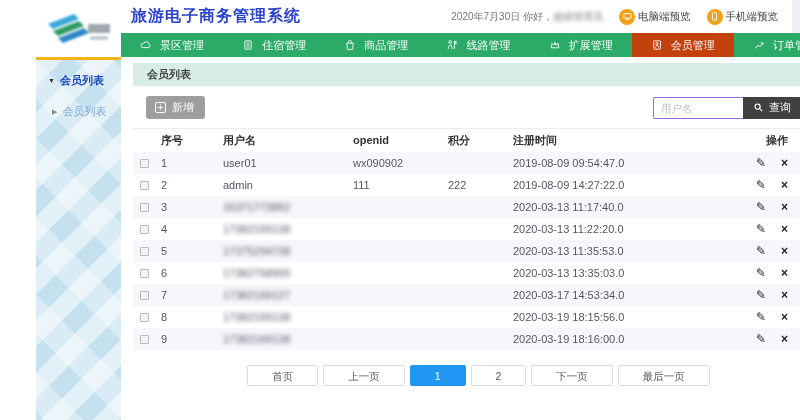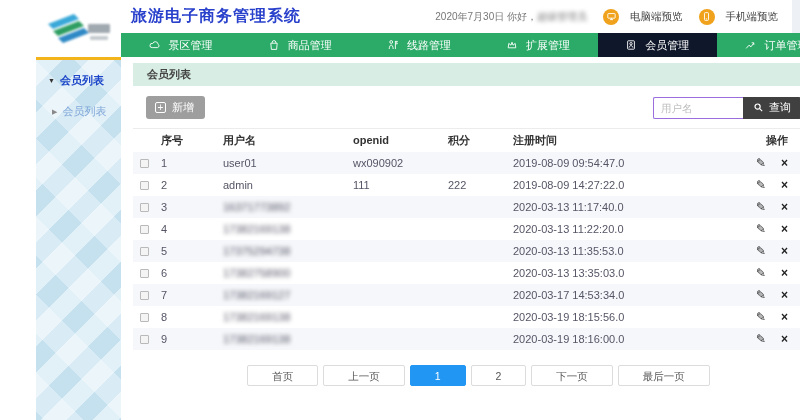--- a/index.html
+++ b/index.html
@@ -10,28 +10,28 @@
   
   .logo-box { position:absolute; left:0; top:0; width:85px; height:57px; background:#fff; display:flex; align-items:center; justify-content:center; z-index:4; }
   .logo-box svg { filter:blur(1.3px); }
 
   
   .header { position:absolute; left:85px; top:0; width:715px; height:33px; background:#fff; display:flex; align-items:center; z-index:3; }
   .app-title { padding-left:10px; font-size:16px; font-weight:bold; color:#2a41cc; letter-spacing:1px; }
   .hdr-right { margin-left:auto; display:flex; align-items:center; height:100%; }
   .greeting { font-size:10px; color:#777; white-space:nowrap; }
   .blurtext { filter:blur(2px); }
-  .preview-btn { display:flex; align-items:center; gap:11px; margin-left:16px; font-size:10.5px; color:#444; cursor:pointer; white-space:nowrap;font-family:Liberation Serif, serif; }
+  .preview-btn { display:flex; align-items:center; gap:3px; margin-left:16px; font-size:10.5px; color:#444; cursor:pointer; white-space:nowrap;font-family:Liberation Serif, serif; }
   .orange-circle { width:16px; height:16px; border-radius:50%; background:#f0a21c; display:flex; align-items:center; justify-content:center; flex:0 0 auto; }
   .power-box { width:44px; height:33px; margin-left:14px; background:#edf1f6; display:flex; align-items:center; justify-content:center; cursor:pointer; }
 
   
   .navbar { position:absolute; left:85px; top:33px; width:715px; height:24px; background:#2bab67; display:flex; z-index:3; }
   .nav-item { flex:1; display:flex; align-items:center; justify-content:center; gap:8px; color:#fff; font-size:11px; cursor:pointer; }
-  .nav-item.active { background:#0f172a; }
+  .nav-item.active { background:#c2410c; }
   .nav-icon { display:flex; align-items:center; }
 
   
   .sidebar { position:absolute; left:0; top:57px; width:85px; height:363px; border-top:3px solid #f2b31b;
     background-color:#d9ebf4;
     background-image:
       linear-gradient(135deg, rgba(255,255,255,.5) 25%, transparent 25%, transparent 50%, rgba(255,255,255,.5) 50%, rgba(255,255,255,.5) 75%, transparent 75%),
       linear-gradient(45deg, rgba(173,212,231,.45) 25%, transparent 25%, transparent 50%, rgba(173,212,231,.45) 50%, rgba(173,212,231,.45) 75%, transparent 75%);
     background-size:52px 52px, 78px 78px; }
   .side-item { font-size:11px; display:flex; align-items:center; gap:5px; cursor:pointer; }
@@ -122,20 +122,31 @@
   <div class="navbar">
       <div class="nav-item">
         <span class="nav-icon">
           <svg viewBox="0 0 12 12" width="12" height="12">
             <g stroke="#fff" stroke-width="0.9" fill="none" stroke-linejoin="round">
               <path d="M3.2 8.6a2.1 2.1 0 1 1 .5-4.1 2.8 2.8 0 0 1 5.4.7 1.9 1.9 0 0 1-.3 3.4z"></path>
             </g>
           </svg>
         </span>
         <span class="nav-label">景区管理</span>
+      </div>
+      <div class="nav-item">
+        <span class="nav-icon">
+          <svg viewBox="0 0 12 12" width="12" height="12">
+            <g stroke="#fff" stroke-width="0.9" fill="none" stroke-linejoin="round">
+              <rect x="2.9" y="1.8" width="6.2" height="8.4" rx="0.5"></rect>
+              <path d="M4.5 4h3M4.5 6h3M4.5 8h3"></path>
+            </g>
+          </svg>
+        </span>
+        <span class="nav-label">住宿管理</span>
       </div>
       <div class="nav-item">
         <span class="nav-icon">
           <svg viewBox="0 0 12 12" width="12" height="12">
             <g stroke="#fff" stroke-width="0.9" fill="none" stroke-linejoin="round">
               <path d="M4.2 4.2V3.4a1.8 1.8 0 0 1 3.6 0v.8"></path>
               <path d="M2.8 4.2h6.4l-.6 6.2H3.4z"></path>
             </g>
           </svg>
         </span>

